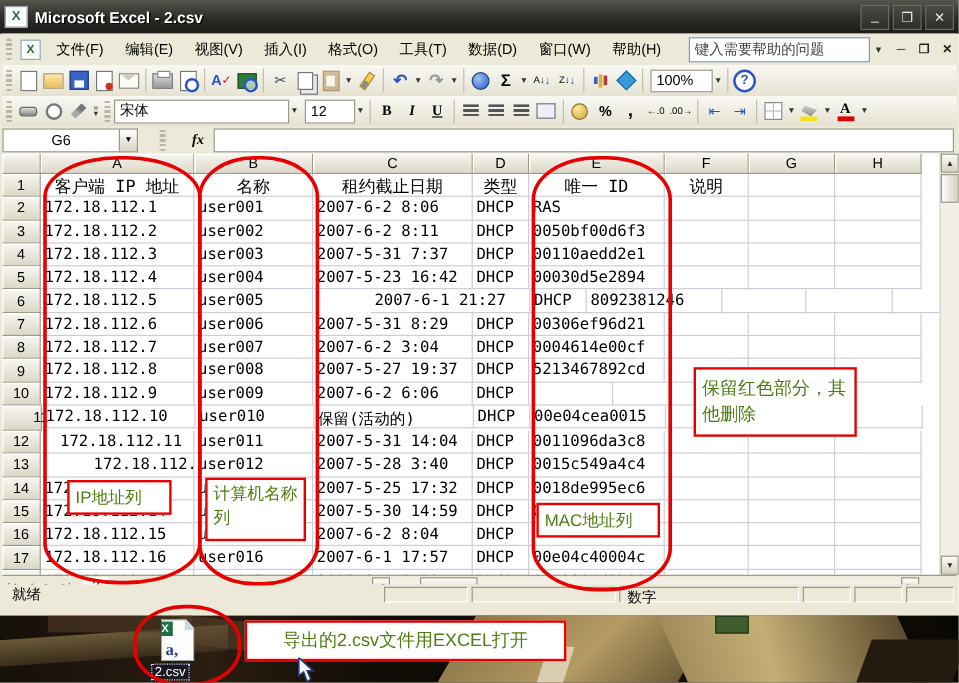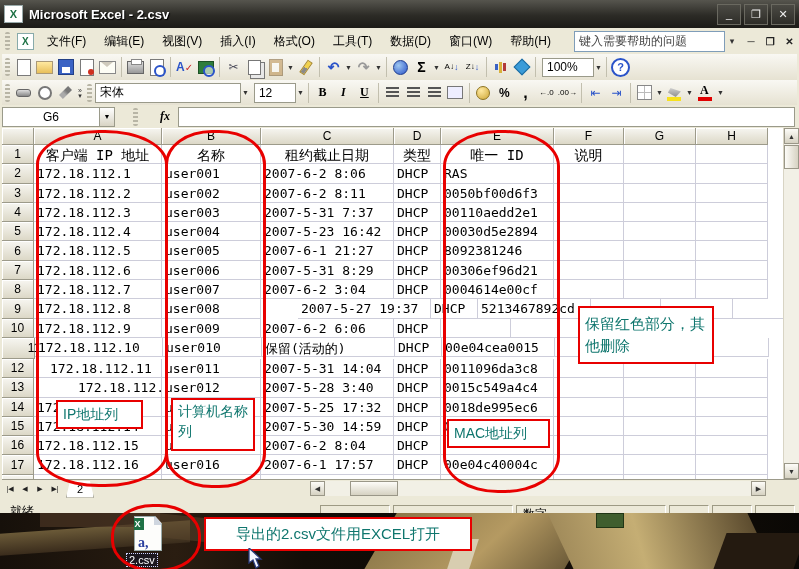--- a/index.html
+++ b/index.html
@@ -89,37 +89,37 @@
   
   .tabrow{position:absolute;top:479px;left:2px;width:795px;height:18px;background:#ece9d8;border-top:1px solid #9c9a8a;display:flex;align-items:center;}
   .navbtn{width:14px;height:14px;margin-left:1px;display:flex;align-items:center;justify-content:center;font-size:7px;color:#222;}
   .sheettab{width:26px;height:16px;background:#fff;border:1px solid #9c9a8a;border-top:none;margin-left:4px;
     clip-path:polygon(15% 0,85% 0,100% 100%,0 100%);display:flex;align-items:center;justify-content:center;font-size:11px;}
   .hscroll{position:absolute;left:308px;top:1px;width:456px;height:15px;background:#f2f0e6;}
   .hbtn{position:absolute;top:0;width:15px;height:15px;background:linear-gradient(#fdfcf8,#d6d2c2);border:1px solid #9a9788;
     box-sizing:border-box;display:flex;align-items:center;justify-content:center;font-size:7px;color:#333;}
   .hthumb{position:absolute;top:0;left:40px;width:48px;height:15px;background:linear-gradient(#fdfcf8,#d6d2c2);border:1px solid #9a9788;box-sizing:border-box;}
   
-  .statusbar{position:absolute;top:503px;left:2px;width:795px;height:16px;background:#ece9d8;display:flex;align-items:center;font-size:12px;}
+  .statusbar{position:absolute;top:487px;left:2px;width:795px;height:16px;background:#ece9d8;display:flex;align-items:center;font-size:12px;}
   .spanel{height:13px;border:1px solid;border-color:#9d9a84 #fff #fff #9d9a84;margin-left:3px;box-sizing:border-box;padding:0 6px;}
   
   .desktop{position:absolute;top:513px;left:0;width:799px;height:56px;overflow:hidden;
     background:linear-gradient(90deg,#16100a,#2a1d11 22%,#120d07 38%,#0d0a06 55%,#171009 78%,#0a0805);}
   .dshape{position:absolute;}
   .csvicon{position:absolute;left:134px;top:3px;width:26px;height:33px;background:#fdfdfb;border:1px solid #9aa;
     clip-path:polygon(0 0,75% 0,100% 22%,100% 100%,0 100%);}
   .csvicon .fold{position:absolute;right:0;top:0;width:7px;height:8px;background:#cfd6df;}
   .csvicon .xl{position:absolute;left:-4px;top:1px;width:13px;height:12px;background:#1e7145;color:#fff;font-size:9px;font-weight:bold;
     display:flex;align-items:center;justify-content:center;}
   .csvicon .al{position:absolute;left:3px;bottom:0;color:#2a3f9e;font-family:"Liberation Serif",serif;font-size:14px;font-weight:bold;line-height:14px;}
   .csvlabel{position:absolute;left:126px;top:40px;color:#fff;font-size:11px;border:1px dotted #cfd3ff;padding:0 2px;background:rgba(10,20,60,.35);}
   
   .ann{position:absolute;z-index:40;}
   .ellipse{border:3px solid #e80000;border-radius:60px/34px;}
-  .redbox{border:2px solid #e80000;background:#fff;color:#0f766e;display:flex;align-items:center;
+  .redbox{border:2px solid #e80000;background:#fff;color:#4d7c0f;display:flex;align-items:center;
     font-size:14px;box-sizing:border-box;padding:1px 5px;line-height:1.45;}
   .cursor{position:absolute;z-index:60;}
 </style>
 </head>
 <body>
 
 <div class="titlebar">
   <div class="app-ico">X</div>
   <div class="title-text">Microsoft Excel - 2.csv</div>
   <div class="win-btn">_</div>
@@ -373,21 +373,21 @@
         <div class="c" style="width: 47px; height: 19.3px;">DHCP</div>
         <div class="c" style="width: 113px; height: 19.3px;">00030d5e2894</div>
         <div class="c" style="width: 70px; height: 19.3px;"></div>
         <div class="c" style="width: 72px; height: 19.3px;"></div>
         <div class="c" style="width: 72px; height: 19.3px;"></div>
       </div>
       <div class="grow">
         <div class="hdr" style="width: 32px; height: 19.3px;">6</div>
         <div class="c" style="width: 128px; height: 19.3px;">172.18.112.5</div>
         <div class="c" style="width: 99px; height: 19.3px;">user005</div>
-        <div class="c" style="width: 133px; height: 19.3px;">2007-6-1 21:27</div>
+        <div class="c" style="width: 133px; height: 19.3px; margin-left: 48px;">2007-6-1 21:27</div>
         <div class="c" style="width: 47px; height: 19.3px;">DHCP</div>
         <div class="c" style="width: 113px; height: 19.3px;">8092381246</div>
         <div class="c" style="width: 70px; height: 19.3px;"></div>
         <div class="c" style="width: 72px; height: 19.3px;"></div>
         <div class="c" style="width: 72px; height: 19.3px;"></div>
       </div>
       <div class="grow">
         <div class="hdr" style="width: 32px; height: 19.3px;">7</div>
         <div class="c" style="width: 128px; height: 19.3px;">172.18.112.6</div>
         <div class="c" style="width: 99px; height: 19.3px;">user006</div>
@@ -406,21 +406,21 @@
         <div class="c" style="width: 47px; height: 19.3px;">DHCP</div>
         <div class="c" style="width: 113px; height: 19.3px;">0004614e00cf</div>
         <div class="c" style="width: 70px; height: 19.3px;"></div>
         <div class="c" style="width: 72px; height: 19.3px;"></div>
         <div class="c" style="width: 72px; height: 19.3px;"></div>
       </div>
       <div class="grow">
         <div class="hdr" style="width: 32px; height: 19.3px;">9</div>
         <div class="c" style="width: 128px; height: 19.3px;">172.18.112.8</div>
         <div class="c" style="width: 99px; height: 19.3px;">user008</div>
-        <div class="c" style="width: 133px; height: 19.3px; margin-left: 37px;">2007-5-27 19:37</div>
+        <div class="c" style="width: 133px; height: 19.3px;">2007-5-27 19:37</div>
         <div class="c" style="width: 47px; height: 19.3px;">DHCP</div>
         <div class="c" style="width: 113px; height: 19.3px;">5213467892cd</div>
         <div class="c" style="width: 70px; height: 19.3px;"></div>
         <div class="c" style="width: 72px; height: 19.3px;"></div>
         <div class="c" style="width: 72px; height: 19.3px;"></div>
       </div>
       <div class="grow">
         <div class="hdr" style="width: 32px; height: 19.3px;">10</div>
         <div class="c" style="width: 128px; height: 19.3px;">172.18.112.9</div>
         <div class="c" style="width: 99px; height: 19.3px;">user009</div>

